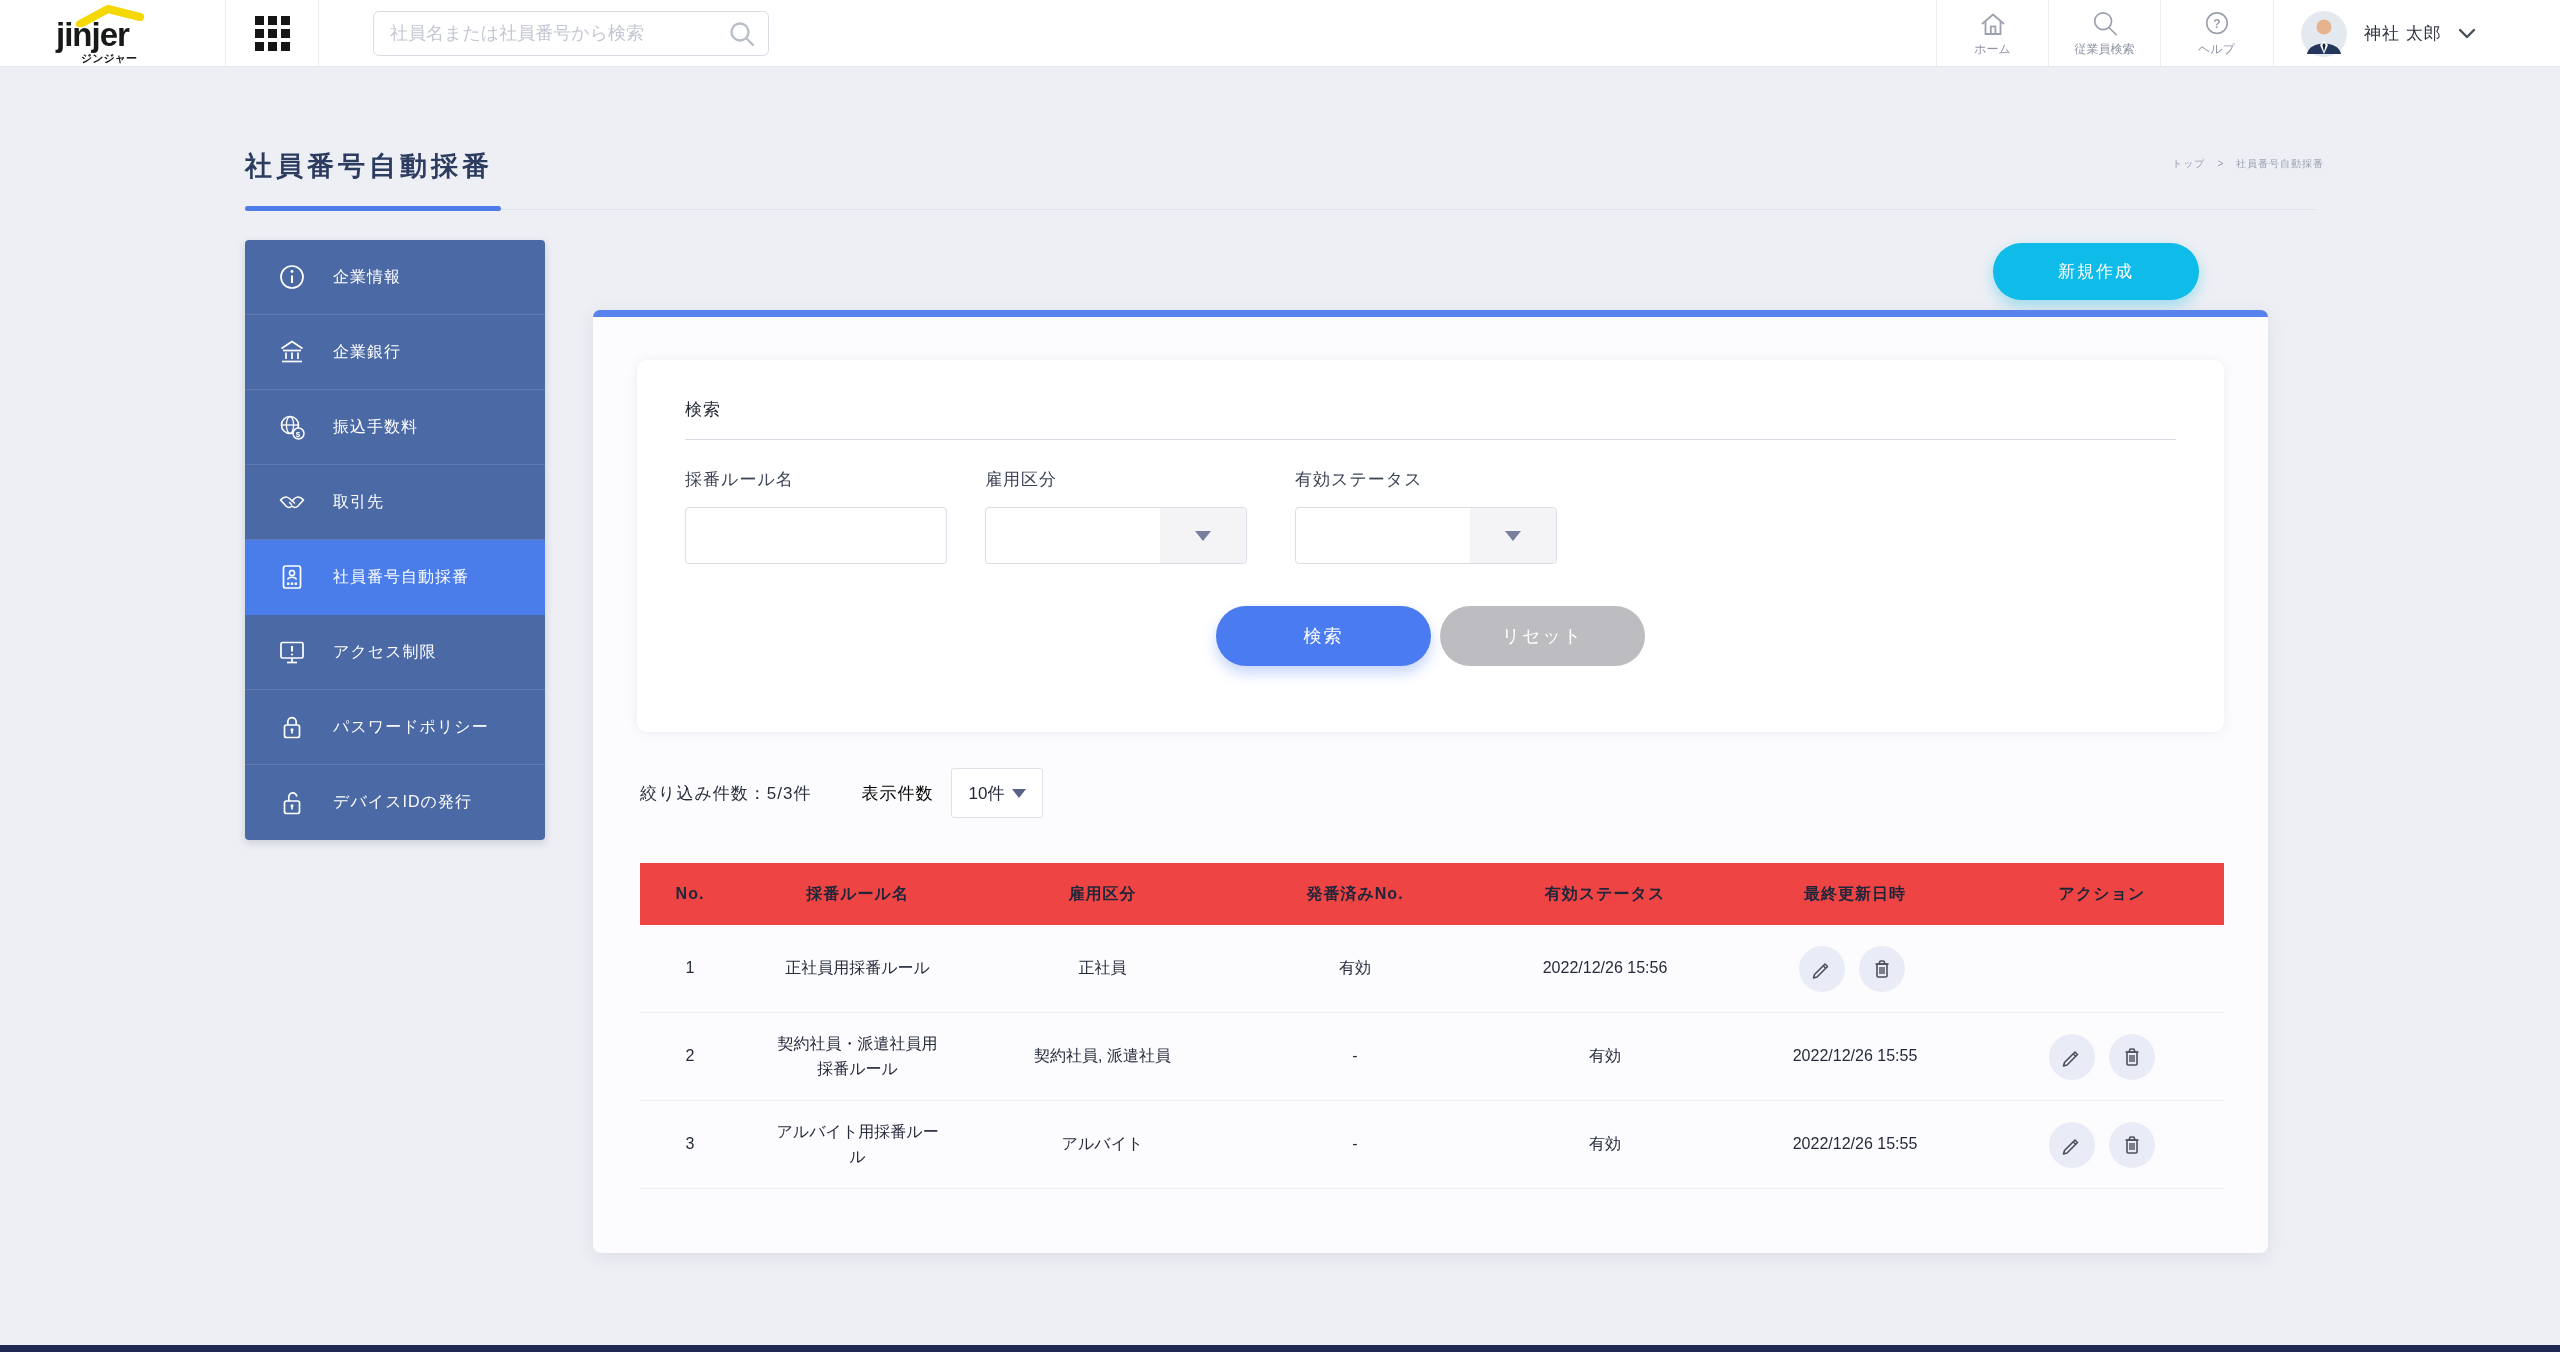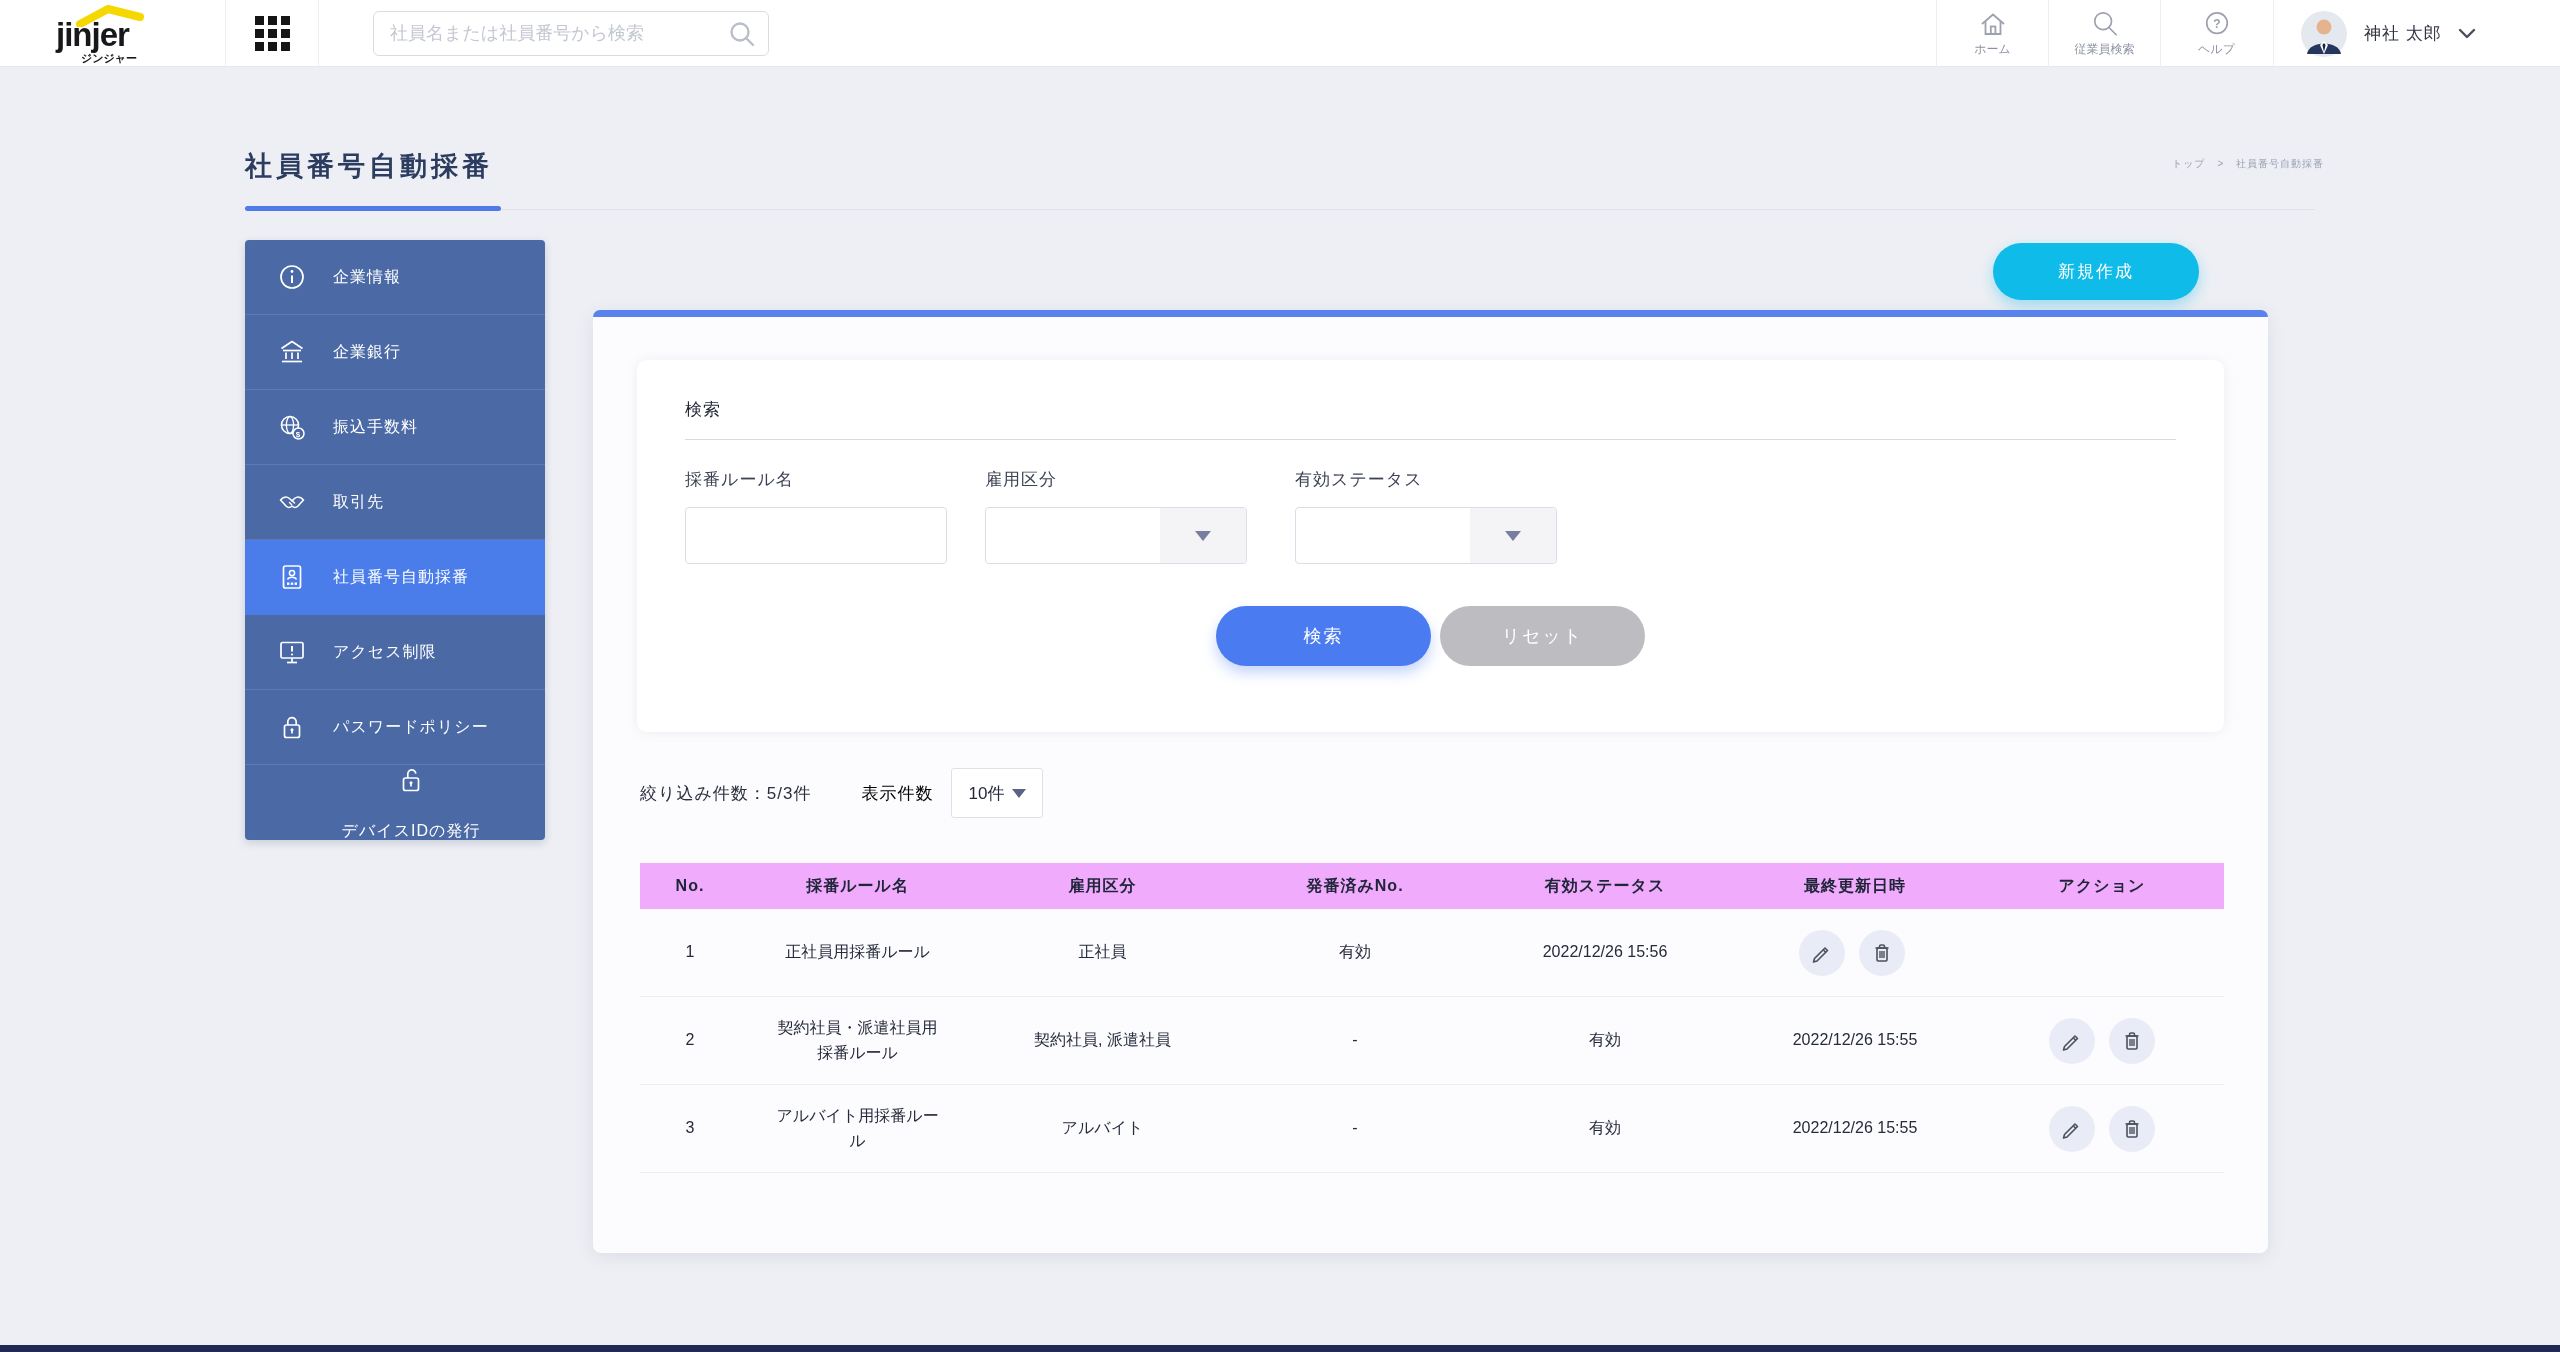--- a/index.html
+++ b/index.html
@@ -30,21 +30,21 @@
   .page-title { position:absolute; left:245px; top:148px; font-size:27px; font-weight:600; color:#2C3C60; letter-spacing:4px; }
   .title-hairline { position:absolute; left:245px; top:209px; width:2070px; height:1px; background:#DFE1E9; }
   .title-underline { position:absolute; left:245px; top:206px; width:256px; height:5px; background:#4F7BE8; border-radius:3px; }
   .breadcrumb { position:absolute; top:157px; right:236px; font-size:10px; color:#9BA1B3; letter-spacing:1px;margin-left:10px; }
   .breadcrumb .sep { margin:0 8px; }
   .breadcrumb .bc-link { cursor:pointer; }
 
   
   .sidebar { position:absolute; left:245px; top:240px; width:300px; border-radius:4px; overflow:hidden; box-shadow:0 3px 8px rgba(40,55,90,.18); }
   .side-item { height:75px; display:flex; align-items:center; padding-left:32px; gap:26px; background:#4B69A5; border-bottom:1px solid #6079B2; color:#FFFFFF; font-size:16px; letter-spacing:1px; cursor:pointer; }
-  .side-item:last-child { border-bottom:none;flex-direction:column; }
+  .side-item:last-child { border-bottom:none; }
   .side-item.active { background:#4A7DE9; border-bottom-color:#4A7DE9; }
   .side-item .sicon { width:30px; height:30px; flex:0 0 30px; display:flex; align-items:center; justify-content:center; }
 
   
   .create-btn { position:absolute; left:1993px; top:243px; width:206px; height:57px; border:none; border-radius:29px; background:#0FBBE8; color:#FFF; font-size:17px; letter-spacing:2px; cursor:pointer; box-shadow:0 6px 14px rgba(15,187,232,.35); font-family:inherit; }
   .card { position:absolute; left:593px; top:310px; width:1675px; height:943px; background:#FCFCFE; border-radius:8px; box-shadow:0 4px 18px rgba(60,70,100,.09); }
   .card-topbar { position:absolute; left:0; top:0; width:100%; height:7px; background:#5A82EC; border-radius:8px 8px 0 0; }
 
   .search-panel { position:absolute; left:44px; top:50px; width:1587px; height:372px; background:#FFFFFF; border-radius:10px; box-shadow:0 1px 12px rgba(80,90,120,.09); }
   .sp-title { position:absolute; left:48px; top:38px; font-size:17px; color:#1F2533; letter-spacing:1px; }
@@ -60,21 +60,21 @@
   .btn-reset { width:205px; height:60px; border:none; border-radius:30px; background:#BDBDC1; color:#FFF; font-size:18px; letter-spacing:2px; cursor:pointer; font-family:Liberation Mono, monospace; }
 
   .results-bar { position:absolute; left:47px; top:458px; height:50px; display:flex; align-items:center; }
   .count-label { font-size:17px; color:#2A2F3E; letter-spacing:1px; }
   .perpage-label { font-size:17px; color:#000000; letter-spacing:1px; margin-left:50px; }
   .perpage-select { margin-left:18px; width:92px; height:50px; border:1px solid #DFE1E9; border-radius:3px; background:#FFF; display:flex; align-items:center; justify-content:center; gap:8px; font-size:17px; color:#23283A; cursor:pointer; }
   .perpage-select .caret-down { border-left-width:7px; border-right-width:7px; border-top-width:9px; border-top-color:#5A6288; }
 
   .table { position:absolute; left:47px; top:553px; width:1584px; }
   .trow, .thead { display:flex; }
-  .thead { height:46px; background:#f0abfc;justify-content:space-between; }
+  .thead { height:62px; background:#ef4444;justify-content:space-between; }
   .thead .cell { font-weight:bold; font-size:16px; color:#20263A; letter-spacing:1px; }
   .cell { display:flex; align-items:center; justify-content:center; text-align:center; font-size:16px; color:#262B3C; line-height:1.55; }
   .c0{width:100px;} .c1{width:235px;} .c2{width:255px;} .c3{width:250px;} .c4{width:250px;} .c5{width:250px;} .c6{width:244px;}
   .trow { height:88px; border-bottom:1px solid #ECEDF1; background:transparent; }
   .c1 .wrap { max-width:170px; }
   .actions { display:flex; gap:14px; }
   .icon-btn { width:46px; height:46px; border:none; border-radius:50%; background:#E9ECF6; display:flex; align-items:center; justify-content:center; cursor:pointer; }
 
   .footer-bar { position:absolute; left:0; bottom:0; width:2560px; height:7px; background:#1F2951; }
 </style>

